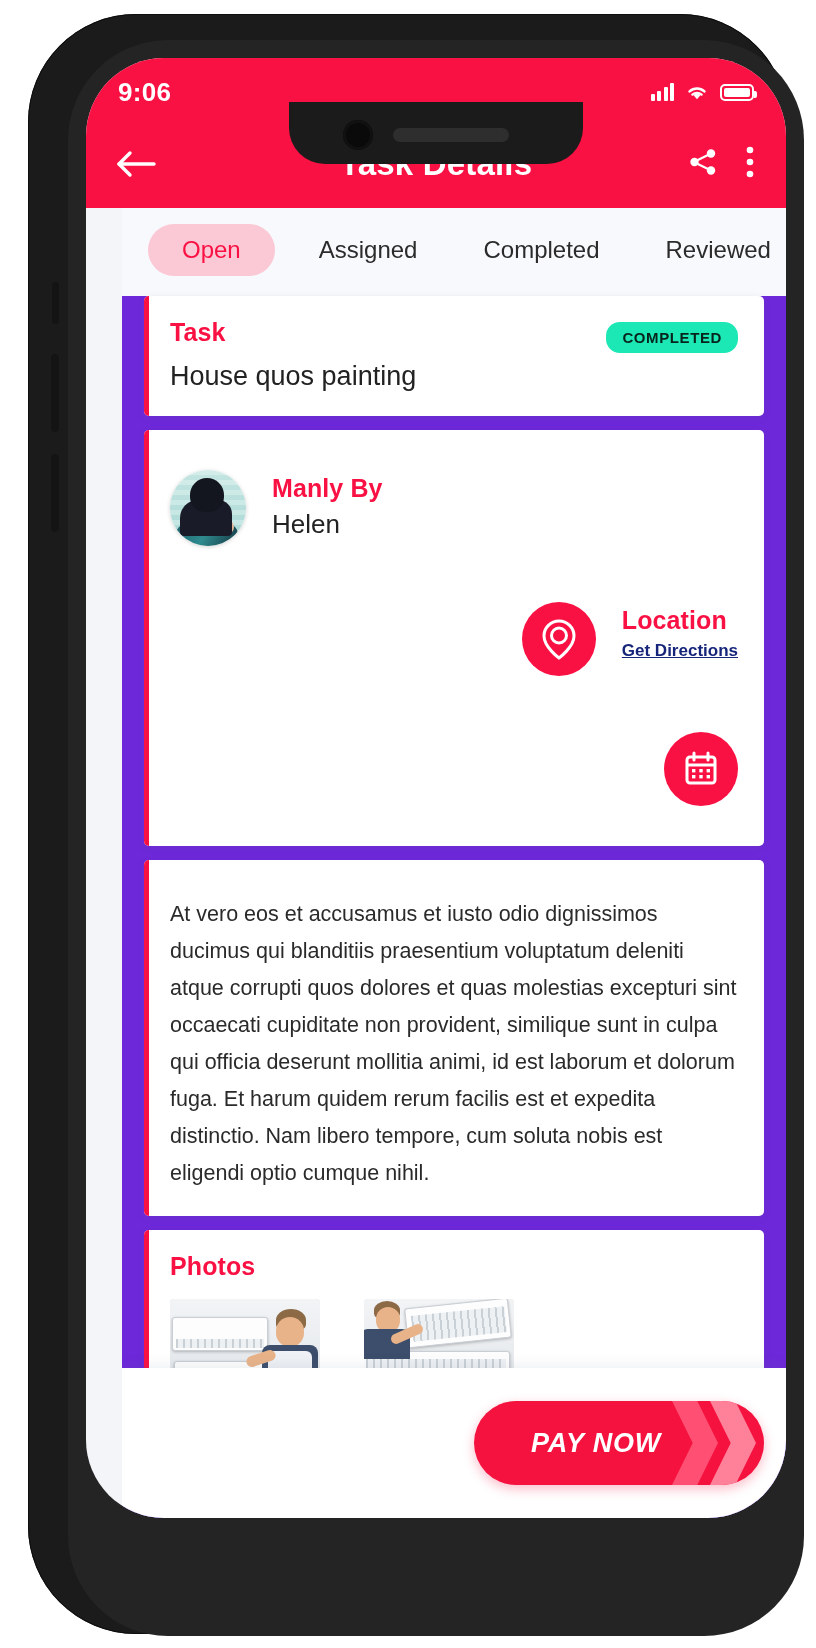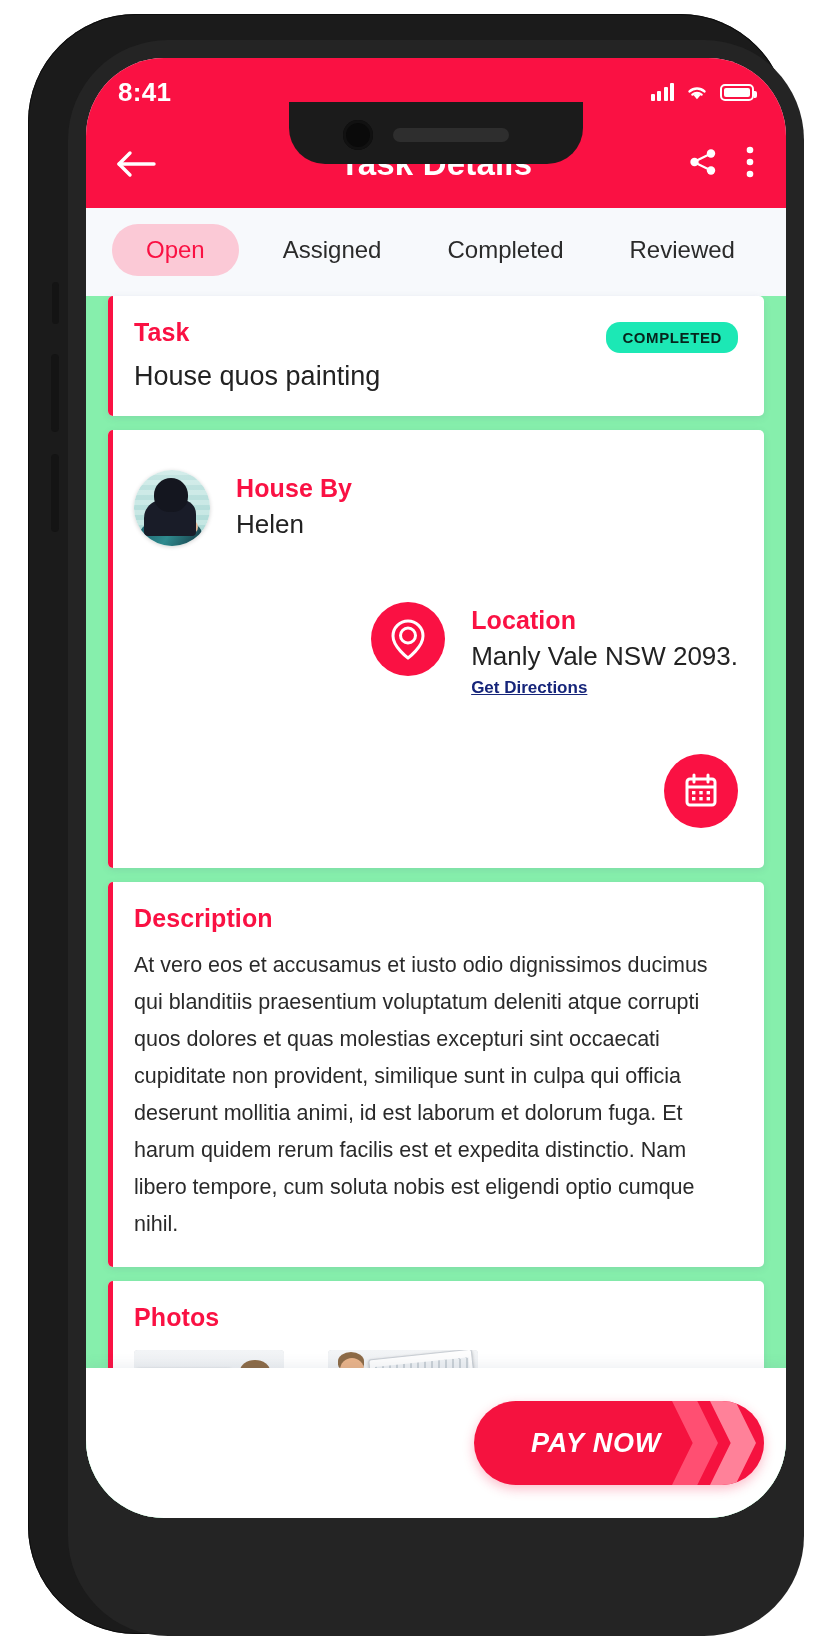--- a/index.html
+++ b/index.html
@@ -94,24 +94,25 @@
     position:absolute; left:0; right:0; text-align:center;
     color:#fff; font-size:33px; font-weight:bold; letter-spacing:.2px;
     pointer-events:none;
   }
   .ic-back{ width:42px; height:32px; position:relative; z-index:2; cursor:pointer; }
   .appbar-actions{ margin-left:auto; display:flex; align-items:center; gap:26px; z-index:2; }
   .ic-share, .ic-more{ cursor:pointer; }
 
   
   .content{
-    background:#86efac;
+    background:#6d28d9;
     height:1310px;
     position:relative;
     overflow:hidden;
+    margin-left:36px;
   }
 
   
   .tabs{
     background:#f7f9fc;
     display:flex; align-items:center;
     padding:16px 26px 20px 26px;
     gap:6px;
   }
   .tab{
@@ -268,21 +269,21 @@
     <div class="phone-bezel"></div>
 
     <div class="phone-screen">
 
       <div class="notch">
         <div class="notch-cam"></div>
         <div class="notch-speaker"></div>
       </div>
 
       <div class="statusbar">
-        <div class="status-time">8:41</div>
+        <div class="status-time">9:06</div>
         <div class="status-right">
           <div class="sig">
             <i></i>
               <i></i>
               <i></i>
               <i></i>
           </div>
           <svg width="24" height="18" viewBox="0 0 24 18">
             <path d="M12 16.2 L8.6 12.2 A5.4 5.4 0 0 1 15.4 12.2 Z" fill="#fff"></path>
             <path d="M4.6 8.4 A11 11 0 0 1 19.4 8.4" stroke="#fff" stroke-width="2.6" fill="none" stroke-linecap="round"></path>
@@ -344,35 +345,34 @@
           <div class="card-inner">
 
             <div class="info-row">
               <div class="avatar">
                 <div class="av-skirt"></div>
                 <div class="av-leg"></div>
                 <div class="av-body"></div>
                 <div class="av-hair"></div>
               </div>
               <div class="info-text">
-                <div class="sec-label">House By</div>
+                <div class="sec-label">Manly By</div>
                 <div class="info-value">Helen</div>
               </div>
             </div>
 
             <div class="info-row">
               <div class="ic-circle">
                 <svg width="40" height="46" viewBox="0 0 40 46">
                   <path d="M20 5 C11.7 5 5 11.7 5 20 C5 31 20 42 20 42 C20 42 35 31 35 20 C35 11.7 28.3 5 20 5 Z" fill="none" stroke="#fff" stroke-width="3"></path>
                   <circle cx="20" cy="19.5" r="7.5" fill="none" stroke="#fff" stroke-width="3"></circle>
                 </svg>
               </div>
               <div class="info-text">
                 <div class="sec-label">Location</div>
-                <div class="info-value">Manly Vale NSW 2093.</div>
                 <div class="link">Get Directions</div>
               </div>
             </div>
 
             <div class="info-row">
               <div class="ic-circle">
                 <svg width="40" height="40" viewBox="0 0 40 40">
                   <rect x="6" y="8" width="28" height="26" rx="3" fill="none" stroke="#fff" stroke-width="3"></rect>
                   <path d="M6 16 H34" stroke="#fff" stroke-width="3"></path>
                   <path d="M13 4 V11 M27 4 V11" stroke="#fff" stroke-width="3" stroke-linecap="round"></path>
@@ -386,21 +386,20 @@
                   </g>
                 </svg>
               </div>
             </div>
 
           </div>
         </div>
 
         <div class="card">
           <div class="card-inner">
-            <div class="sec-label">Description</div>
             <div class="desc-body">At vero eos et accusamus et iusto odio dignissimos ducimus qui blanditiis praesentium voluptatum deleniti atque corrupti quos dolores et quas molestias excepturi sint occaecati cupiditate non provident, similique sunt in culpa qui officia deserunt mollitia animi, id est laborum et dolorum fuga. Et harum quidem rerum facilis est et expedita distinctio. Nam libero tempore, cum soluta nobis est eligendi optio cumque nihil.</div>
           </div>
         </div>
 
         <div class="card">
           <div class="card-inner">
             <div class="sec-label">Photos</div>
             <div class="photos-row">
 
               <div class="photo">

